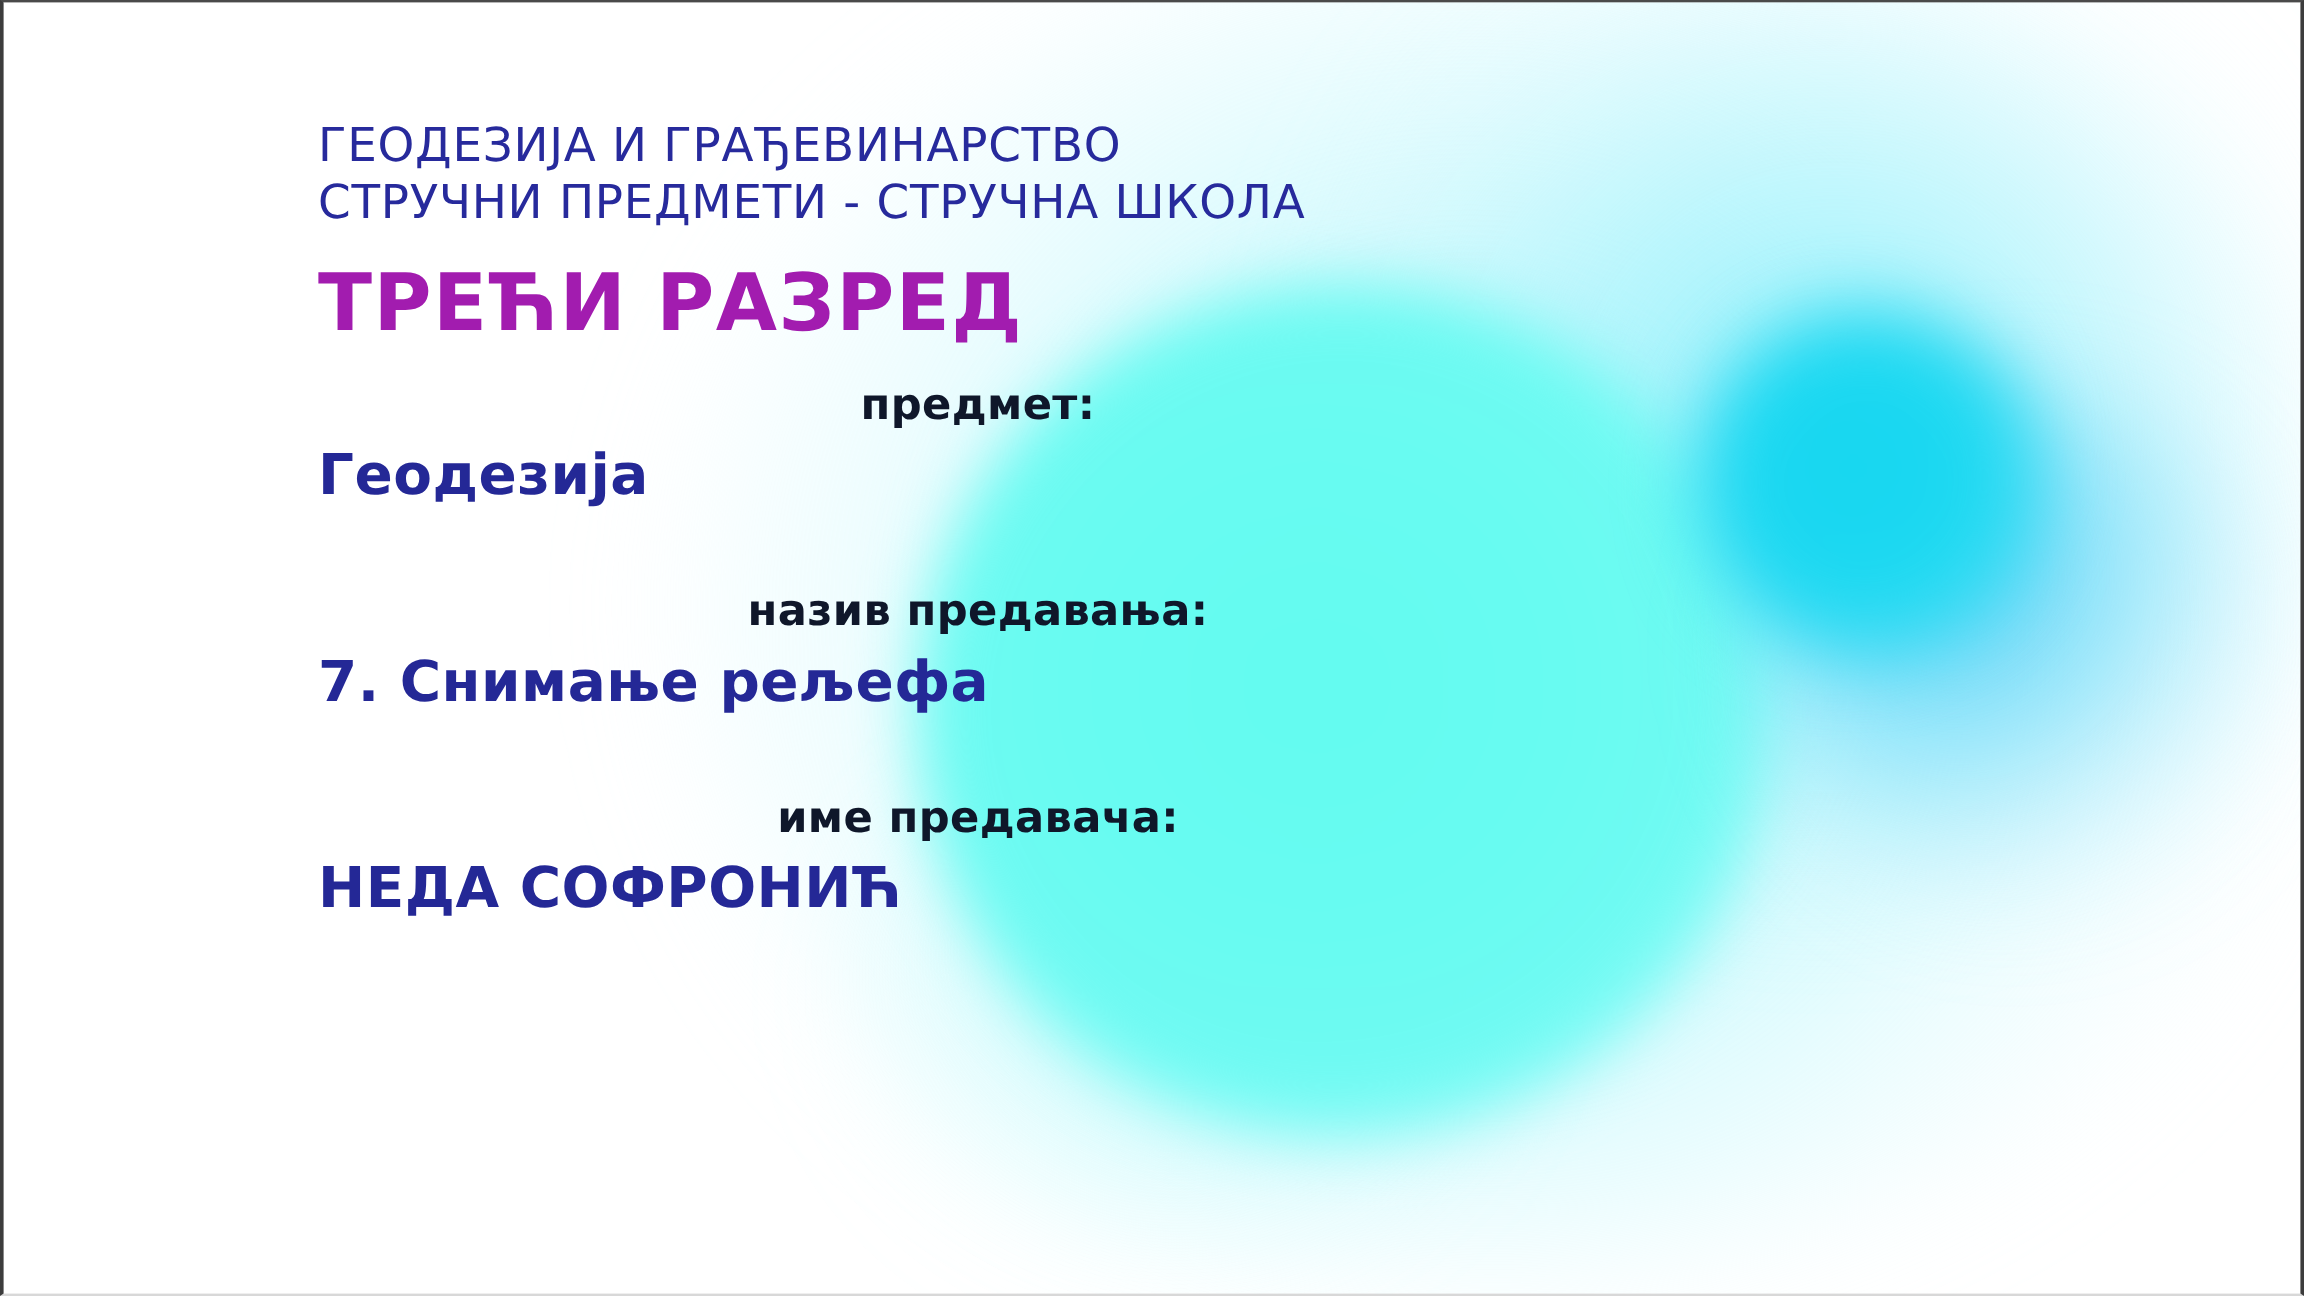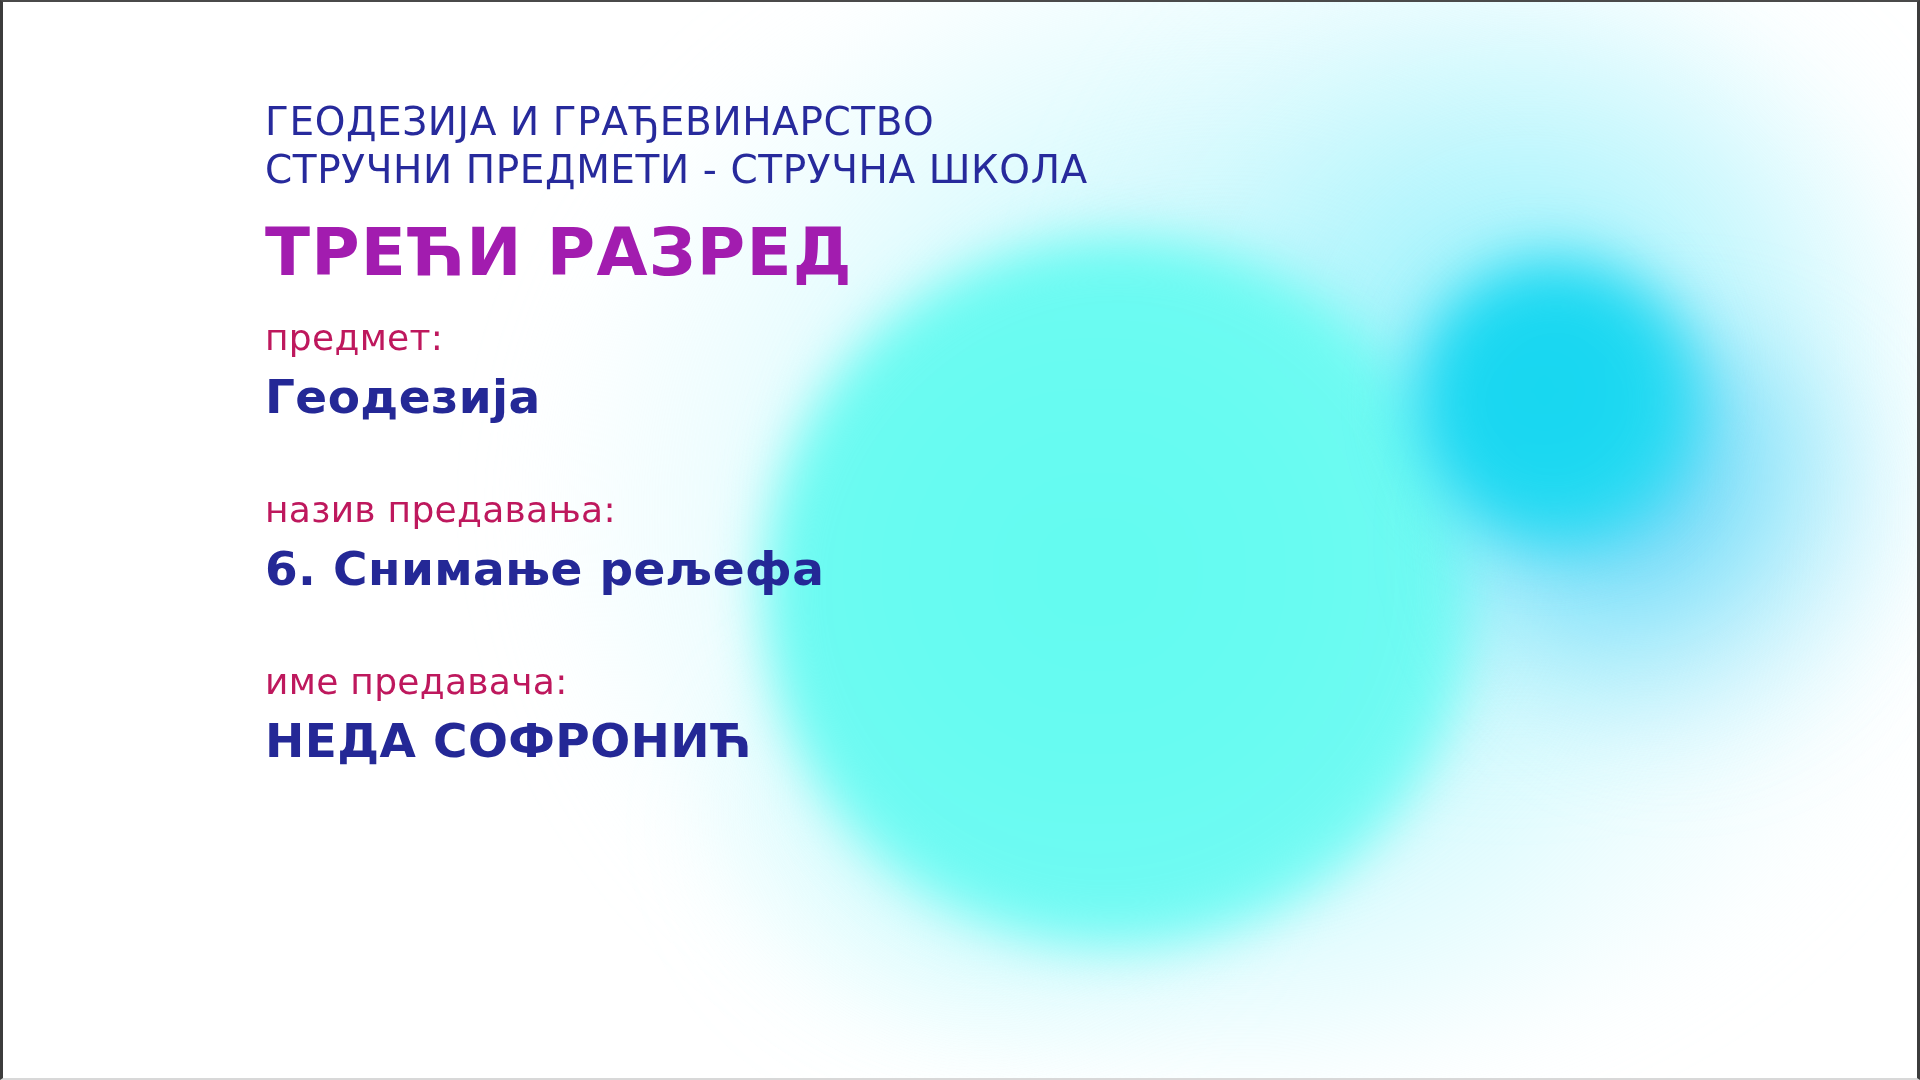--- a/index.html
+++ b/index.html
@@ -136,26 +136,27 @@
     color: #a21caf;
     font-size: 66px;
     line-height: 74px;
     font-weight: 700;
     letter-spacing: 1.2px;
     margin-top: 22px;
     white-space: nowrap;
   }
   .field { margin-top: 26px; }
   .field-label {
-    color: #be185d;
+    color: #0f172a;
     font-size: 36px;
     line-height: 44px;
-    font-weight: 400;
+    font-weight: 700;
     letter-spacing: 0.3px;
     white-space: nowrap;
+    text-align: center;
   }
   .field-value {
     color: #242896;
     font-size: 47px;
     line-height: 58px;
     font-weight: 700;
     letter-spacing: 0.4px;
     margin-top: 8px;
     white-space: nowrap;
   }
@@ -183,21 +184,21 @@
 
     <div class="headline">ТРЕЋИ РАЗРЕД</div>
 
     <div class="field">
       <div class="field-label">предмет:</div>
       <div class="field-value">Геодезија</div>
     </div>
 
     <div class="field gap-lg">
       <div class="field-label">назив предавања:</div>
-      <div class="field-value">6. Снимање рељефа</div>
+      <div class="field-value">7. Снимање рељефа</div>
     </div>
 
     <div class="field gap-lg">
       <div class="field-label">име предавача:</div>
       <div class="field-value">НЕДА СОФРОНИЋ</div>
     </div>
 
   </div>
 </div>
 

